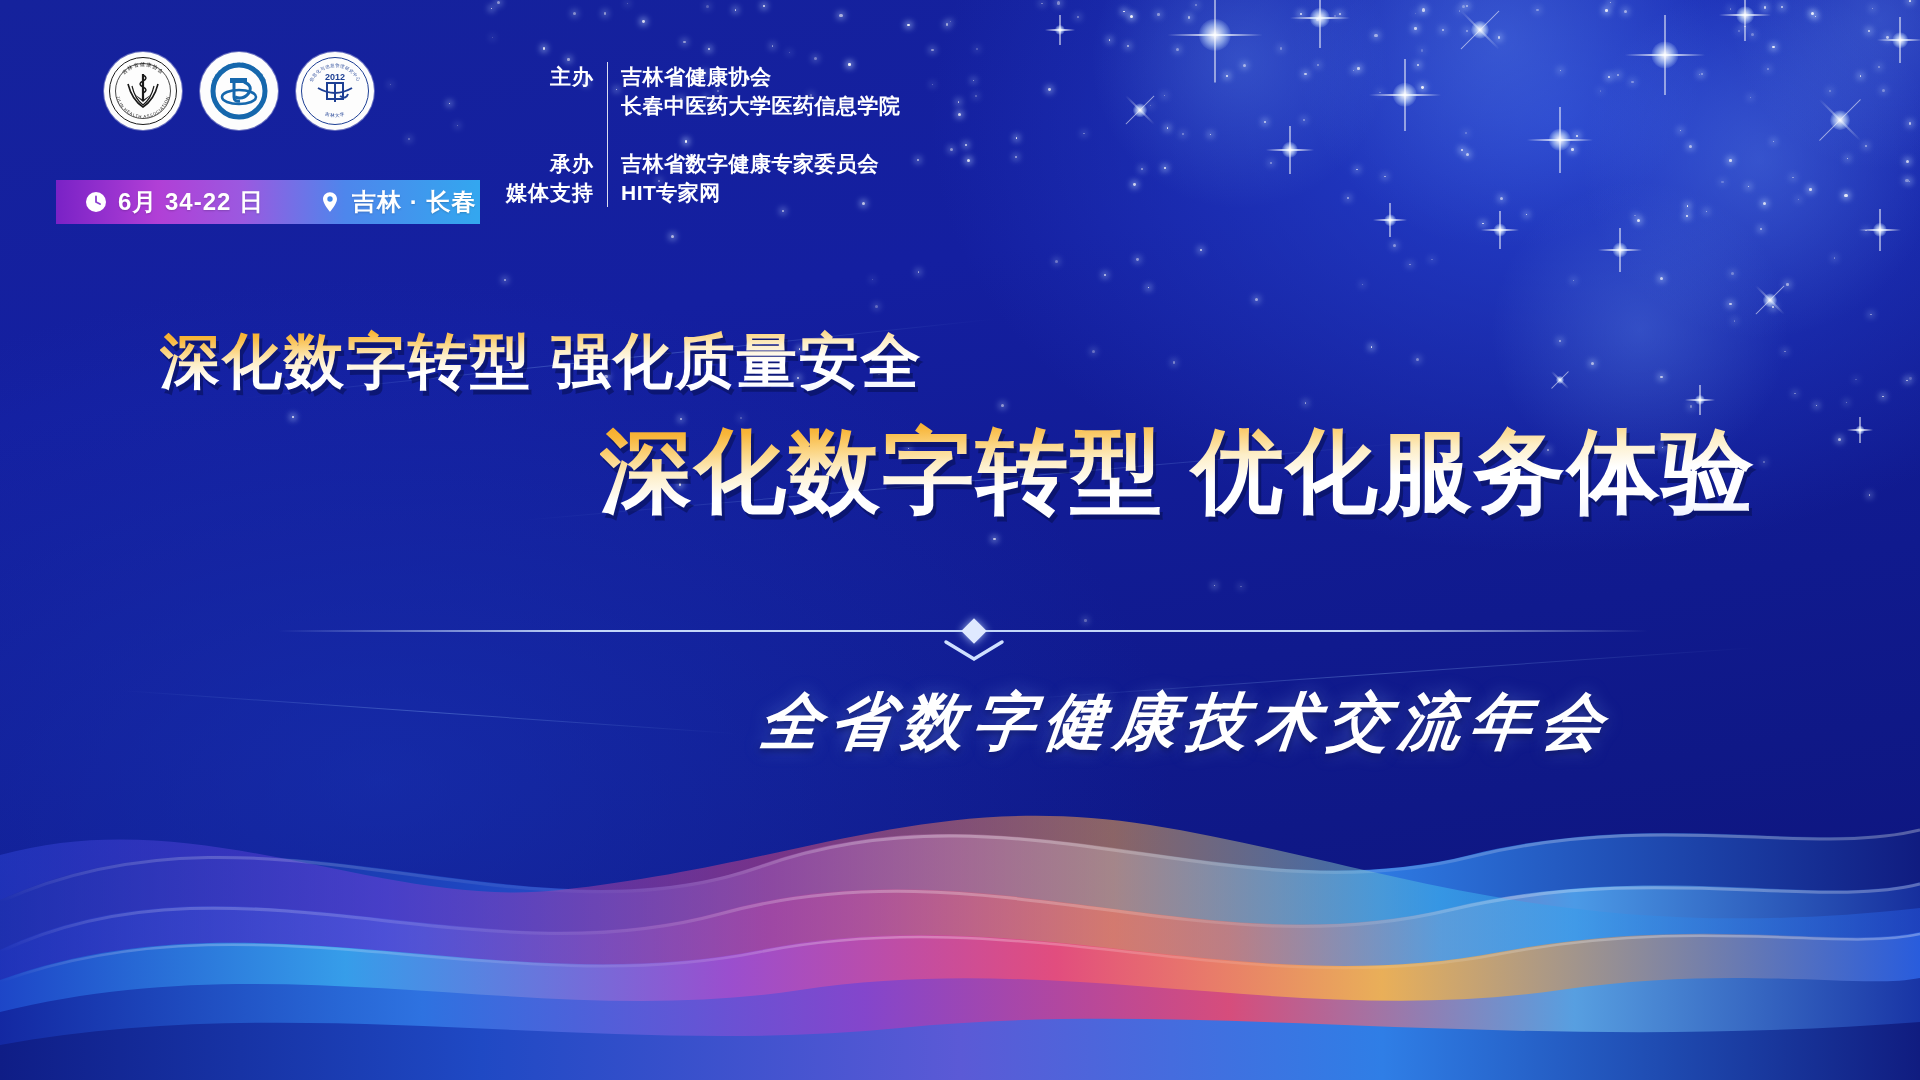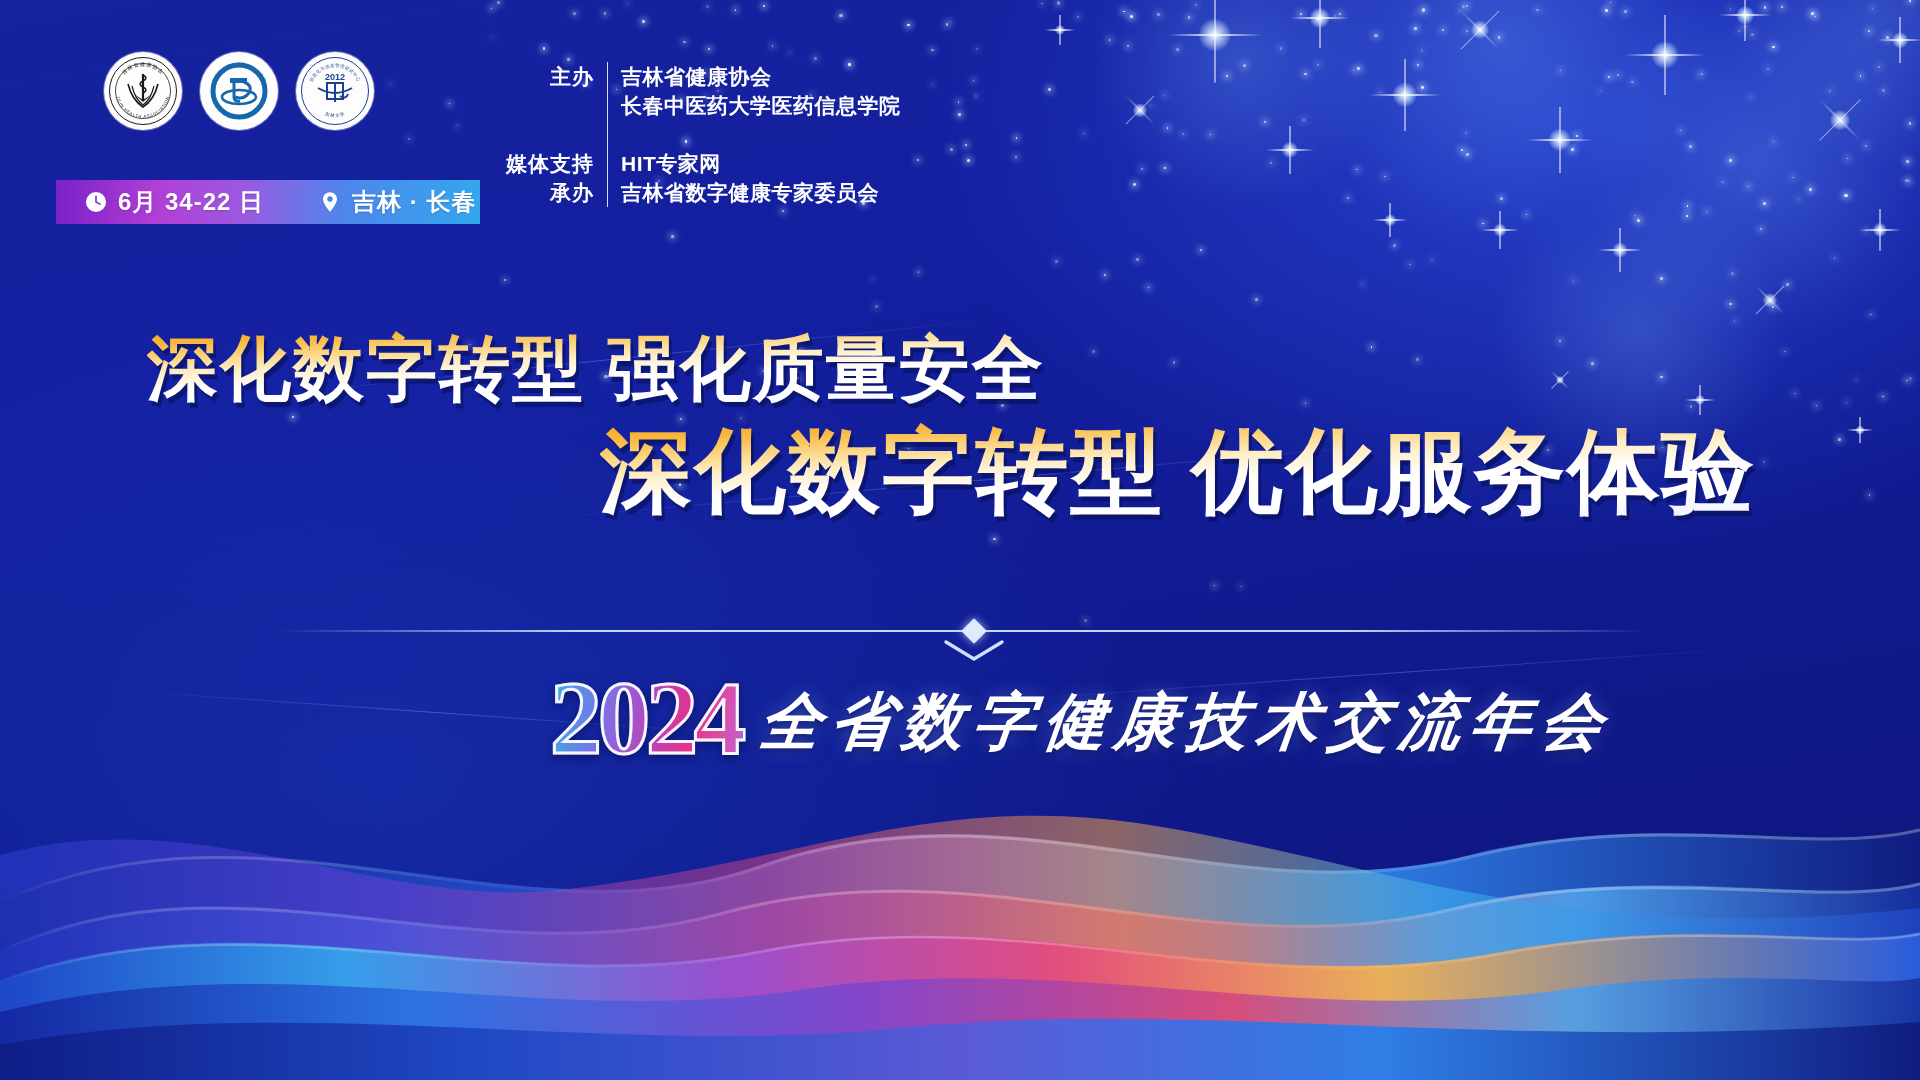--- a/index.html
+++ b/index.html
@@ -87,21 +87,21 @@
   #headline { position:absolute; left:0; top:322px; width:1920px; }
   .hl-line { white-space:nowrap; font-weight:bold; letter-spacing:2px; }
   .hl-line span {
     background:linear-gradient(178deg,
       #f6a523 0%, #f8b63a 13%, #fbd37e 26%, #fdeec7 40%,
       #ffffff 58%, #ffffff 78%, #f2f5ff 92%, #dbe4ff 100%);
     -webkit-background-clip:text; background-clip:text;
     color:transparent; -webkit-text-fill-color:transparent;
     filter:drop-shadow(3px 5px 0 rgba(6,14,80,.55));
   }
-  #hl1 { position:absolute; left:147px; top:0; font-size:71px; }
+  #hl1 { position:absolute; left:160px; top:0; font-size:60px; }
   #hl2 { position:absolute; left:600px; top:88px; font-size:92px; }
 
   
   #divider { position:absolute; left:278px; top:630px; width:1370px; height:2px;
              background:linear-gradient(to right, rgba(160,195,255,0), rgba(205,225,255,.95) 22%, rgba(205,225,255,.95) 78%, rgba(160,195,255,0)); }
   #divider-diamond { position:absolute; left:965px; top:622px; width:18px; height:18px;
              background:#dfe9ff; transform:rotate(45deg); box-shadow:0 0 8px rgba(190,215,255,.8); }
   #chevron { position:absolute; left:940px; top:638px; width:68px; height:26px; }
 
   
@@ -528,28 +528,28 @@
     <div class="org-row">
       <span class="org-label"></span>
       <span class="org-sep"></span>
       <span class="org-value">长春中医药大学医药信息学院</span>
     </div>
     <div class="org-row">
       <span class="org-label"></span>
       <span class="org-sep"></span>
     </div>
     <div class="org-row">
+      <span class="org-label">承办</span>
+      <span class="org-sep"></span>
+      <span class="org-value">吉林省数字健康专家委员会</span>
+    </div>
+    <div class="org-row">
       <span class="org-label">媒体支持</span>
       <span class="org-sep"></span>
       <span class="org-value">HIT专家网</span>
-    </div>
-    <div class="org-row">
-      <span class="org-label">承办</span>
-      <span class="org-sep"></span>
-      <span class="org-value">吉林省数字健康专家委员会</span>
     </div>
   </div>
 
   <div id="headline">
     <div class="hl-line" id="hl1">
       <span>深化数字转型 强化质量安全</span>
     </div>
     <div class="hl-line" id="hl2">
       <span>深化数字转型 优化服务体验</span>
     </div>
@@ -557,21 +557,20 @@
 
   <div id="divider"></div>
   <div id="divider-diamond"></div>
   <div id="chevron">
     <svg viewBox="0 0 68 26">
         <path d="M6 4 L34 21 L62 4" fill="none" stroke="#cfe0ff" stroke-width="3.5" stroke-linecap="round"></path>
       </svg>
   </div>
 
   <div id="sub-row">
-    <div id="year">2024</div>
     <div id="sub-title">全省数字健康技术交流年会</div>
   </div>
 
   <div id="waves">
     <svg viewBox="0 0 1920 430" preserveAspectRatio="none">
       <defs>
         <linearGradient id="g1" x1="0" y1="0" x2="1" y2="0">
           <stop offset="0%" stop-color="#2a3fd0"></stop>
           <stop offset="20%" stop-color="#6b3fd6"></stop>
           <stop offset="40%" stop-color="#c9417f"></stop>

